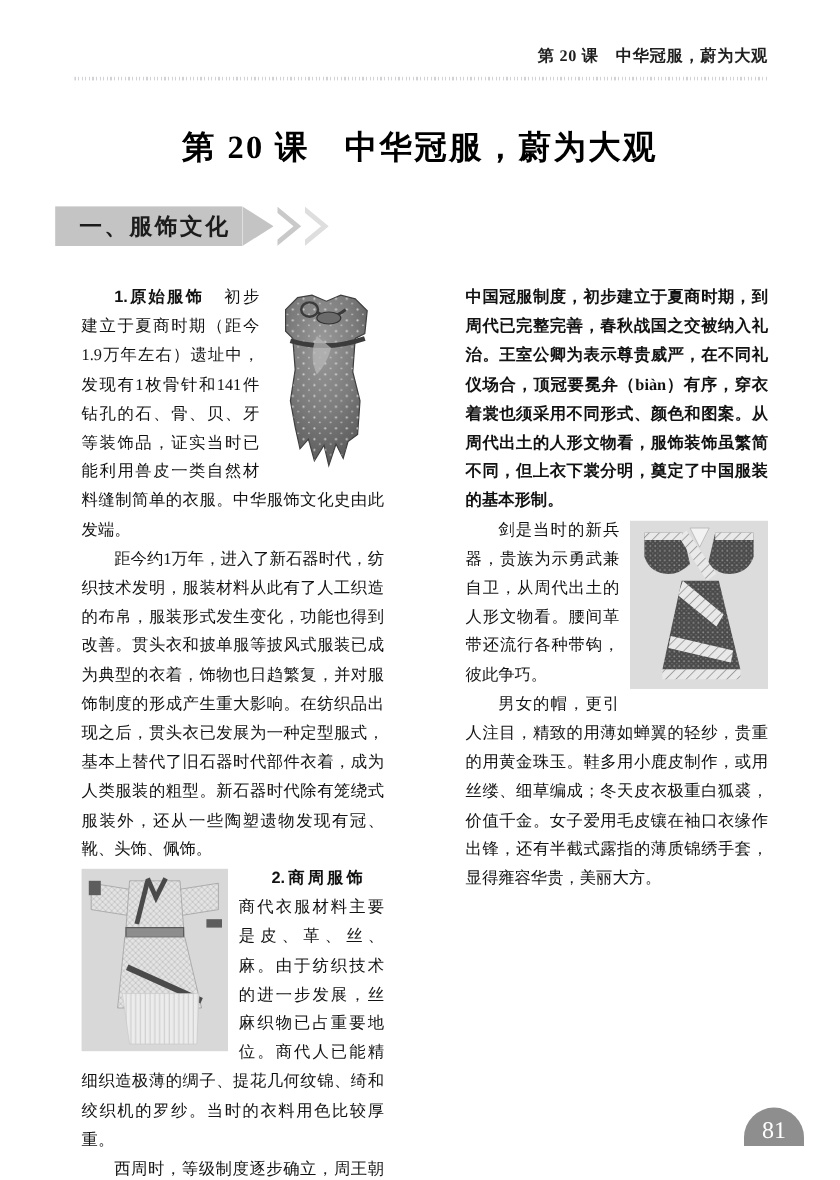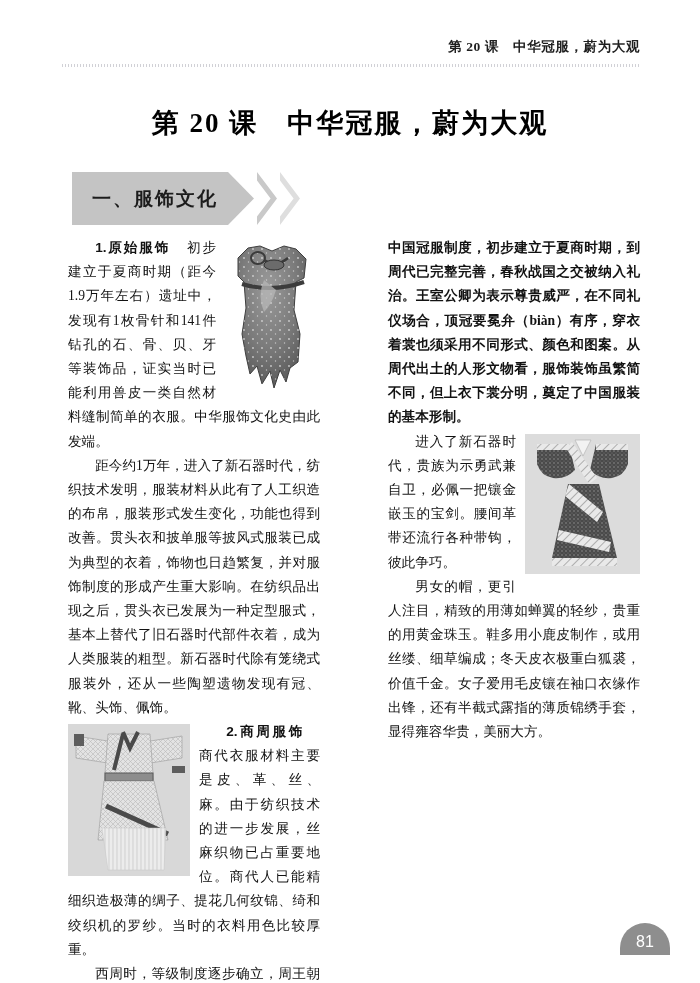--- a/index.html
+++ b/index.html
@@ -61,22 +61,22 @@
     font-weight: 700;
     letter-spacing: 2px;
     color: #000;
     font-family: "Liberation Serif", "DejaVu Serif", serif;
   }
 
   
   .section-banner {
     position: absolute;
     top: 172px;
-    left: 72px;
-    height: 53px;
+    left: 46px;
+    height: 33px;
     display: flex;
     align-items: stretch;
   }
   .banner-body {
     background: #c4c4c4;
     display: flex;
     align-items: center;
     padding: 0 10px 0 20px;
     font-size: 19px;
     font-weight: 700;
@@ -157,27 +157,27 @@
   
   .page-badge {
     position: absolute;
     left: 620px;
     top: 923px;
     width: 50px;
     height: 32px;
     background: #8e8e8e;
     border-radius: 25px 25px 0 0;
     color: #ffffff;
-    font-size: 16px;
+    font-size: 20px;
     display: flex;
     align-items: center;
     justify-content: center;
     padding-top: 6px;
     box-sizing: border-box;
-    font-family: Liberation Sans, sans-serif;
+    font-family: Liberation Serif, serif;
   }
 </style>
 </head>
 <body>
 
 <div class="page">
 
   <div class="running-head">第 20 课　中华冠服，蔚为大观</div>
   <div class="head-rule"></div>
 
@@ -295,20 +295,20 @@
 
         <path d="M44 50 L78 78 L72 88 L40 62 Z" fill="url(#hatch)"></path>
         <path d="M34 96 L86 108 L84 118 L32 106 Z" fill="url(#hatch)"></path>
 
         <path d="M27 124 L92 124 L92 132 L27 132 Z" fill="url(#hatch)"></path>
       </svg>
     </div>
 
 
 
-    <p>进入了新石器时代，贵族为示勇武兼自卫，必佩一把镶金嵌玉的宝剑。腰间革带还流行各种带钩，彼此争巧。</p>
+    <p>剑是当时的新兵器，贵族为示勇武兼自卫，从周代出土的人形文物看。腰间革带还流行各种带钩，彼此争巧。</p>
 
     <p>男女的帽，更引人注目，精致的用薄如蝉翼的轻纱，贵重的用黄金珠玉。鞋多用小鹿皮制作，或用丝缕、细草编成；冬天皮衣极重白狐裘，价值千金。女子爱用毛皮镶在袖口衣缘作出锋，还有半截式露指的薄质锦绣手套，显得雍容华贵，美丽大方。</p>
   </div>
 
   <div class="page-badge">81</div>
 
 </div>
 
 </body></html>

